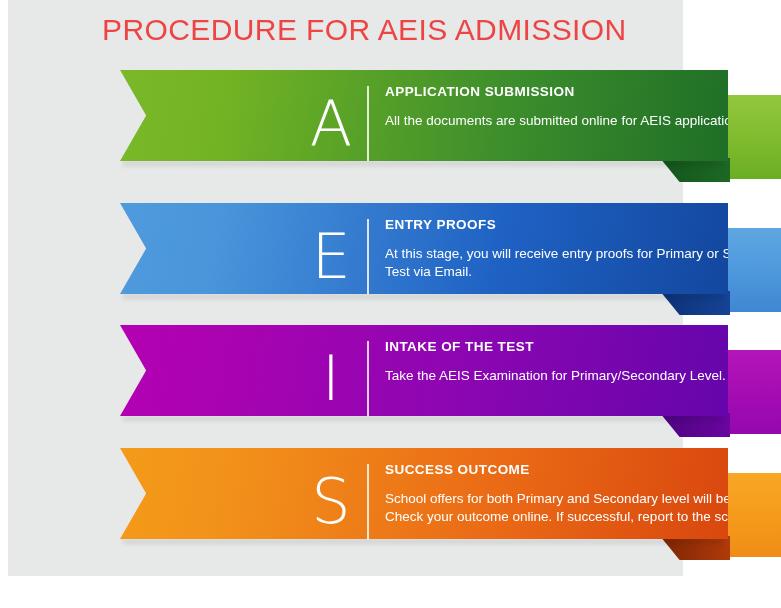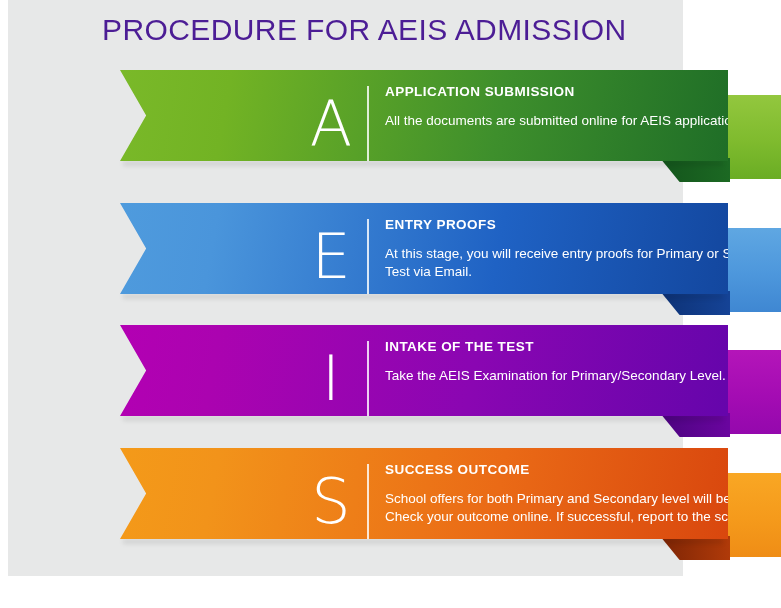--- a/index.html
+++ b/index.html
@@ -33,21 +33,21 @@
     background: #e7e8e8;
   }
 
   
   .page-title {
     position: absolute;
     left: 102px;
     top: 13px;
     font-size: 30px;
     letter-spacing: 0.4px;
-    color: #4c1d95;
+    color: #ef4444;
     white-space: nowrap;
     font-weight: 400;
   }
 
   
   .ribbon {
     position: absolute;
     left: 0;
     width: 781px;
     height: 130px;

